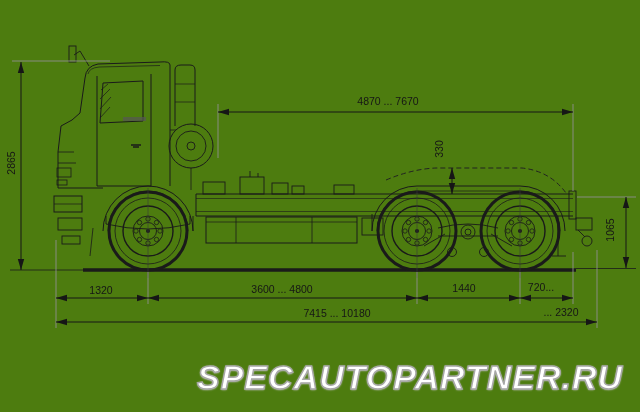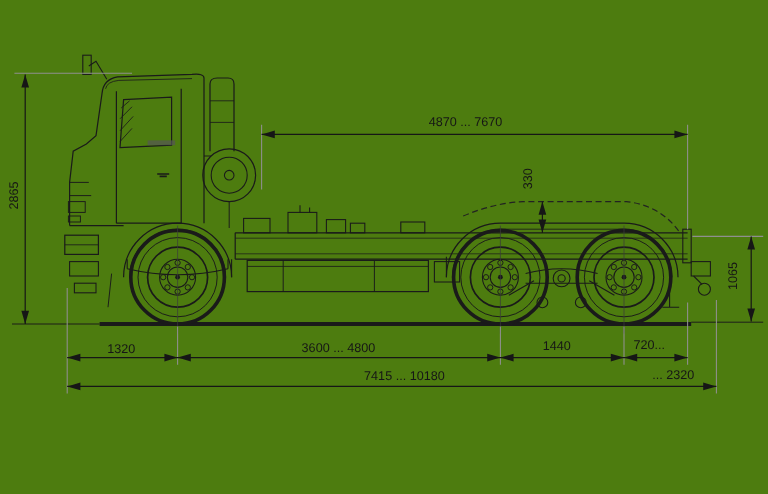--- a/index.html
+++ b/index.html
@@ -254,14 +254,15 @@
 
     <text x="541" y="291" text-anchor="middle">720...</text>
 
     <text x="561" y="316" text-anchor="middle">... 2320</text>
 
     <text x="337" y="317" text-anchor="middle">7415 ... 10180</text>
   </g>
 </svg>
 
 
+<div class="watermark">SPECAUTOPARTNER.RU</div>
 
 </div>
 
 </body></html>

